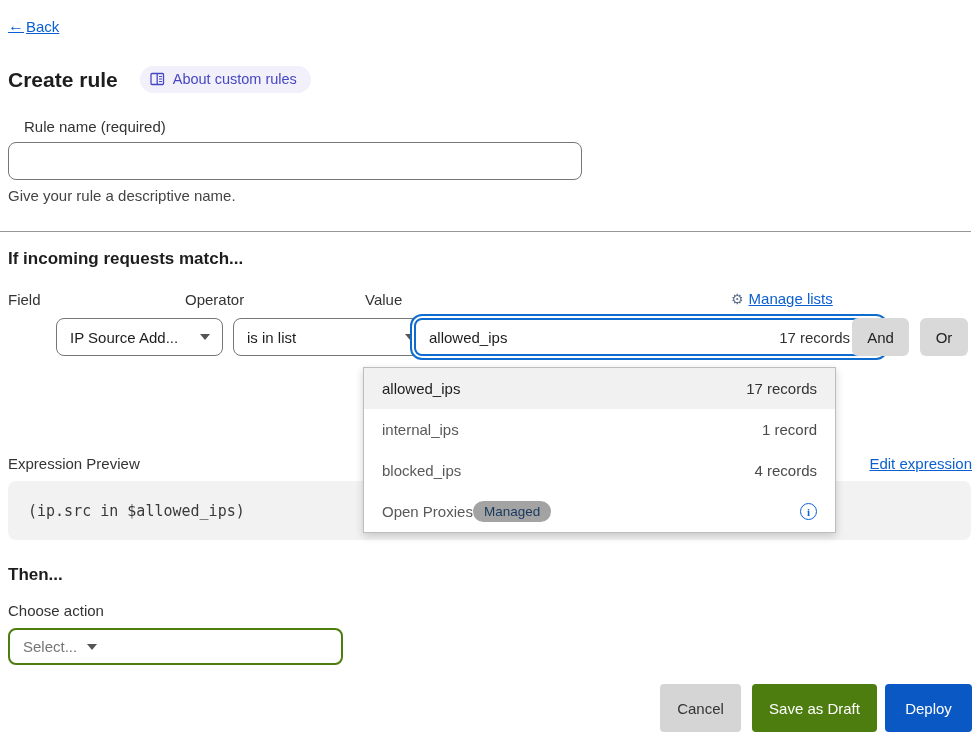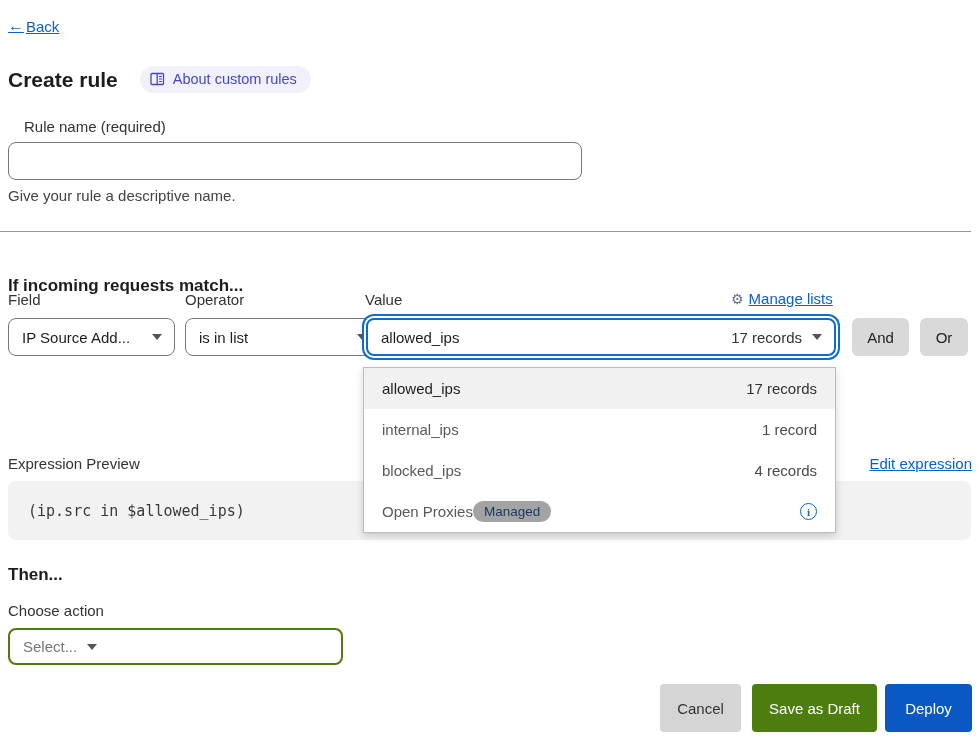--- a/index.html
+++ b/index.html
@@ -45,41 +45,42 @@
     font-size: 15px; padding: 0 12px; color: #1d1d1d;
     font-family: "Liberation Sans", sans-serif;
   }
   .rule-name-helper { position: absolute; left: 8px; top: 187px; font-size: 15px; color: #444; }
 
   .divider { position: absolute; left: 0; top: 231px; width: 971px; height: 1px; background: #979797; }
 
   
   .match-heading {
     position: absolute; left: 8px; top: 249px;
-    font-size: 17px; font-weight: bold; color: #1d1d1d; margin-top: 27px;
+    font-size: 17px; font-weight: bold; color: #1d1d1d;
   }
   .col-label { position: absolute; top: 291px; font-size: 15px; color: #333; }
   .label-field { left: 8px; }
   .label-operator { left: 185px; }
   .label-value { left: 365px; }
 
   .manage-lists {
     position: absolute; top: 290px; left: 731px; width: 107px;
     display: flex; align-items: center; gap: 5px;
     font-size: 15px; color: #0b5fd0; cursor: pointer;
   }
   .manage-lists .link-text { text-decoration: underline; }
   .gear-icon { color: #5e6e8c; font-size: 14px; line-height: 1; }
 
   .select-box {
     position: absolute; top: 318px; height: 38px;
     border: 1px solid #767676; border-radius: 8px; background: #fff;
     display: flex; align-items: center;
     font-size: 15px; color: #1d1d1d; cursor: pointer;
     padding: 0 12px 0 13px;
+    margin-left: 48px;
   }
   .select-field   { left: 8px;   width: 167px; }
   .select-operator{ left: 185px; width: 195px; }
   .select-value {
     left: 366px; width: 470px;
     border: 2px solid #0e6cd1;
     box-shadow: 0 0 0 2px #ffffff, 0 0 0 4px #0e6cd1;
   }
   .select-box .grow { flex: 1; }
   .chevron {

